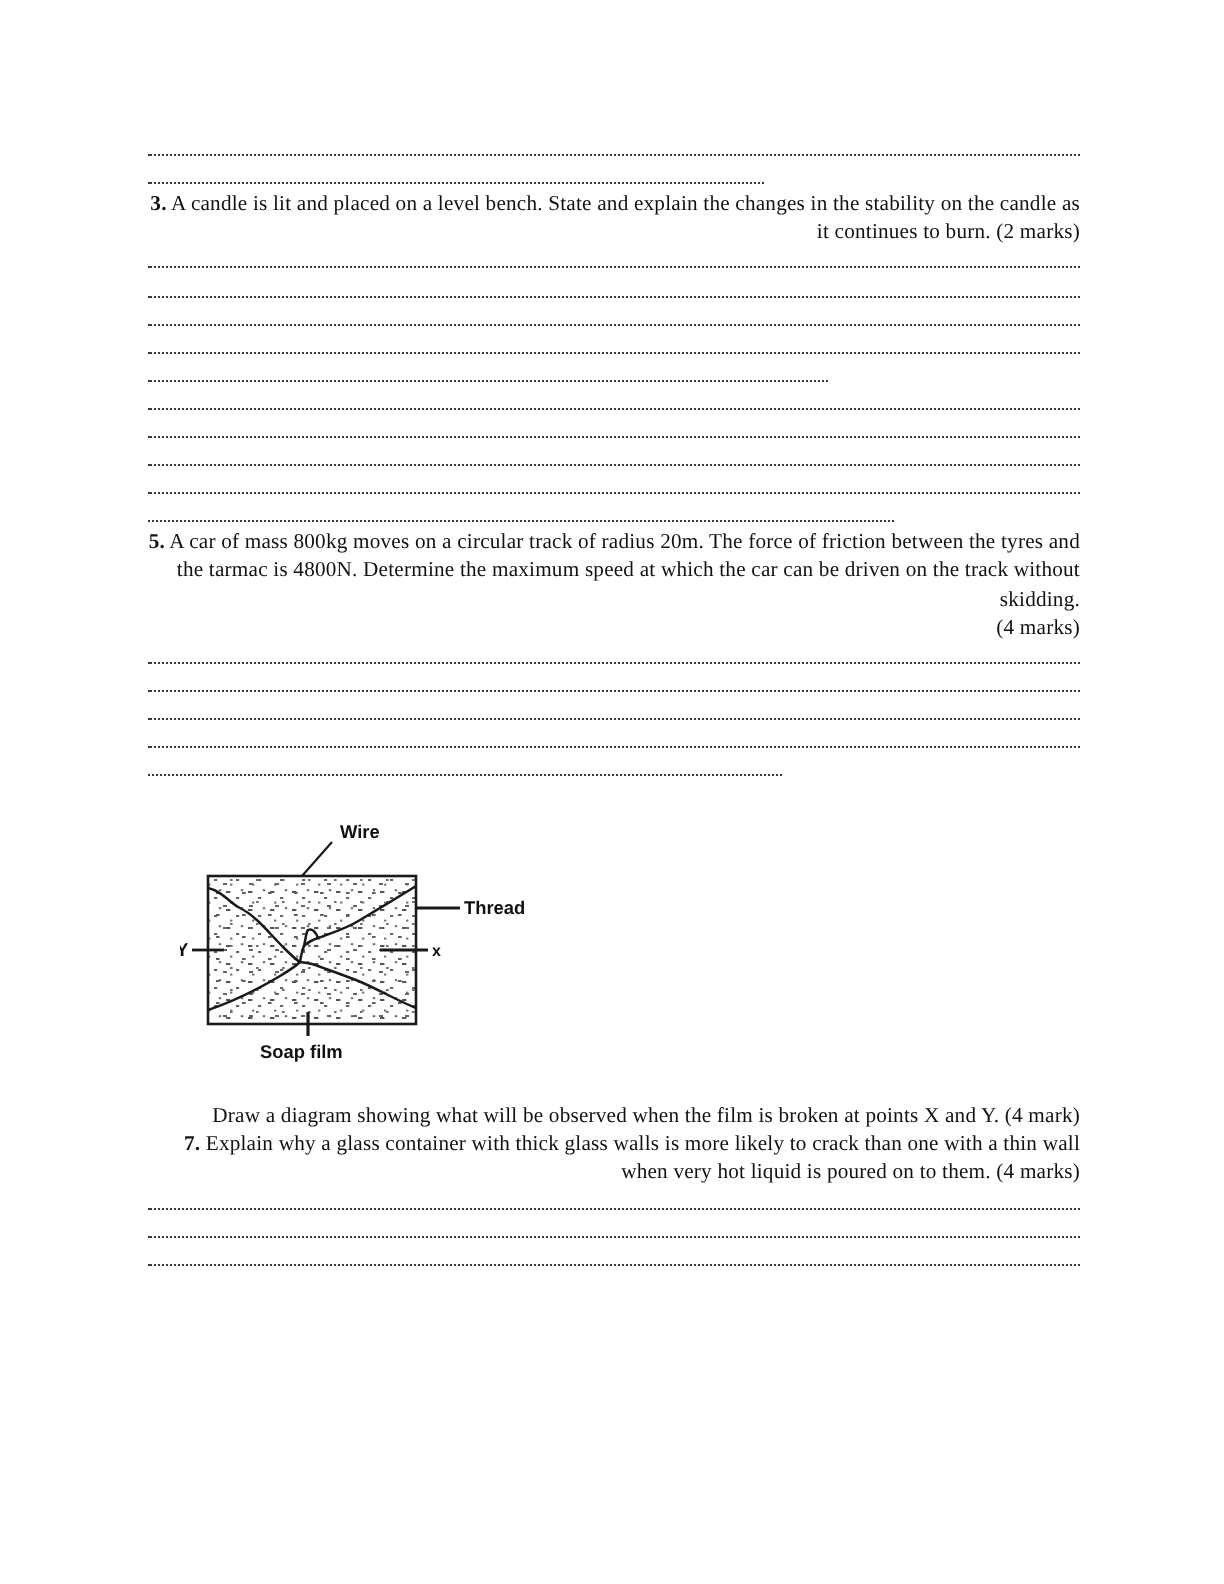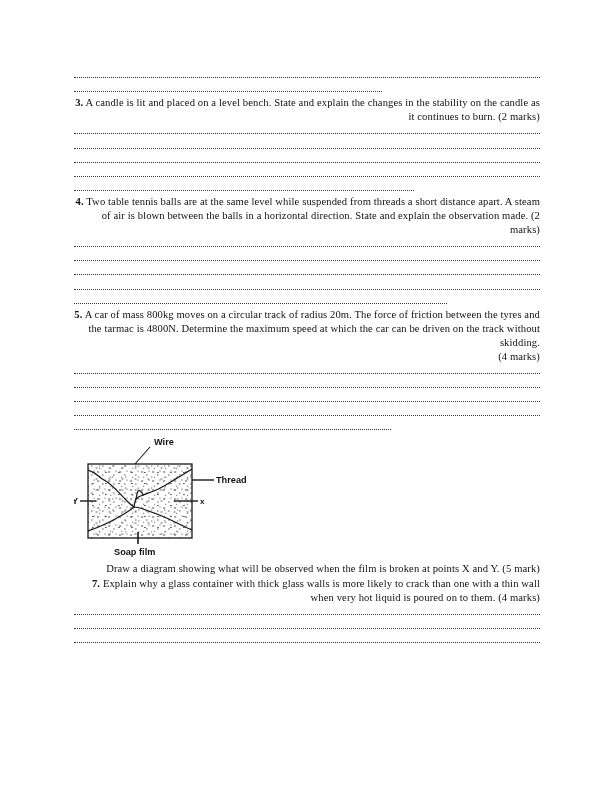--- a/index.html
+++ b/index.html
@@ -66,21 +66,21 @@
   .rule.w73::before   { width: 73%; }
   .rule.w66::before   { width: 66%; }
   .rule.w80::before   { width: 80%; }
   .rule.w68::before   { width: 68%; }
 
   
   .figure {
     position: relative;
     width: 466px;
     height: 128px;
-    margin: 0;
+    margin: 16px;
   }
   .figure svg { display: block; }
 
   .fig-label {
     font-family: "Liberation Sans", "DejaVu Sans", sans-serif;
     font-size: 9.2px;
     font-weight: bold;
     fill: #111111;
   }
   .fig-label-sm {
@@ -103,21 +103,20 @@
 
     <p class="qtext"><span class="qnum">3.</span><span> A candle is lit and placed on a level bench. State and explain the changes in the stability on the candle as it continues to burn. (2 marks)</span></p>
     <div class="rules">
       <div class="rule full"></div>
       <div class="rule full"></div>
       <div class="rule full"></div>
       <div class="rule full"></div>
       <div class="rule w73"></div>
     </div>
 
-    <p class="qtext"><span class="qnum">4.</span><span> Two table tennis balls are at the same level while suspended from threads a short distance apart. A steam of air is blown between the balls in a horizontal direction. State and explain the observation made. (2 marks)</span></p>
     <div class="rules">
       <div class="rule full"></div>
       <div class="rule full"></div>
       <div class="rule full"></div>
       <div class="rule full"></div>
       <div class="rule w80"></div>
     </div>
 
     <p class="qtext"><span class="qnum">5.</span><span> A car of mass 800kg moves on a circular track of radius 20m. The force of friction between the tyres and the tarmac is 4800N. Determine the maximum speed at which the car can be driven on the track without skidding.</span></p>
     <p class="qtext">(4 marks)</p>
@@ -182,21 +181,21 @@
         <text class="fig-label" x="-2" y="70">Y</text>
 
         <line x1="100" y1="67" x2="124" y2="67" stroke="#1a1a1a" stroke-width="1.4"></line>
         <text class="fig-label-sm" x="126" y="70">x</text>
 
         <line x1="64" y1="98" x2="64" y2="110" stroke="#1a1a1a" stroke-width="1.6"></line>
         <text class="fig-label" x="40" y="121">Soap film</text>
       </svg>
     </div>
 
-    <p class="qtext">Draw a diagram showing what will be observed when the film is broken at points X and Y. (5 mark)</p>
+    <p class="qtext">Draw a diagram showing what will be observed when the film is broken at points X and Y. (4 mark)</p>
 
     <p class="qtext"><span class="qnum">7.</span><span> Explain why a glass container with thick glass walls is more likely to crack than one with a thin wall when very hot liquid is poured on to them. (4 marks)</span></p>
     <div class="rules">
       <div class="rule full"></div>
       <div class="rule full"></div>
       <div class="rule full"></div>
     </div>
 
   </div>
 </div>

